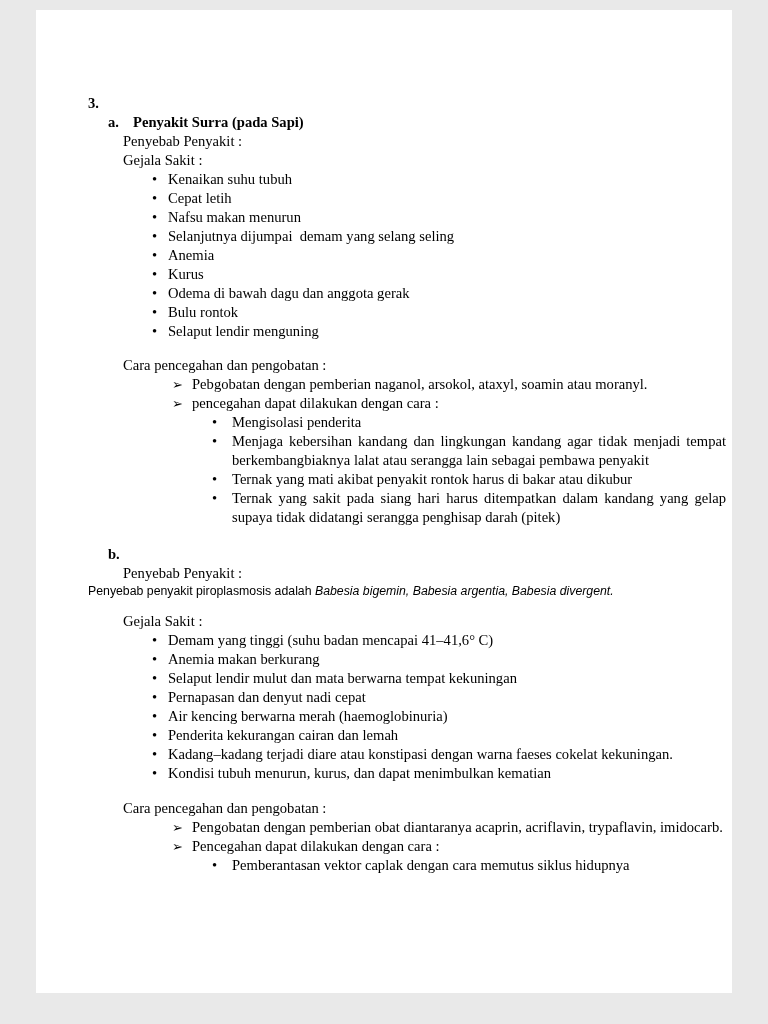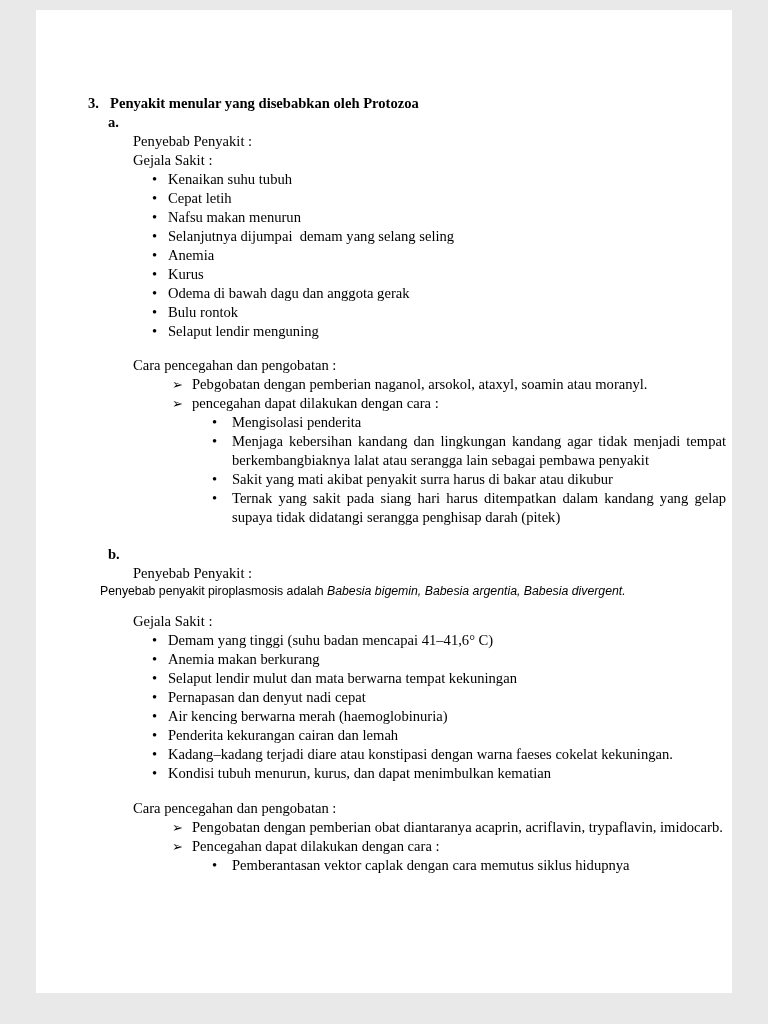--- a/index.html
+++ b/index.html
@@ -22,22 +22,22 @@
     padding:84px 6px 0 52px;
     font-size:14.6px;
     line-height:19px;
   }
   .blk{white-space:normal;}
   .gap{width:100%;}
   .h1{font-weight:bold;display:flex;}
   .h1 .num{flex:none;width:22px;}
   .h2{font-weight:bold;display:flex;margin-left:20px;}
   .h2 .num{flex:none;width:25px;}
-  .p{margin-left:45px;}
-  .p.m0{margin-left:12px;}
+  .p{margin-left:35px;}
+  .p.m0{margin-left:0;}
   .p.small{
     font-family:"Liberation Sans", sans-serif;
     font-size:12.3px;
     line-height:16px;
   }
   .li{display:flex;}
   .li .marker{flex:none;}
   .li .text{flex:1;min-width:0;}
   .ul-disc-1 .li{margin-left:64px;}
   .ul-disc-1 .marker{width:16px;}
@@ -50,24 +50,24 @@
   .run-b{font-weight:normal;}
   .run-i{font-style:italic;}
 </style>
 </head>
 <body style="background: rgb(233, 233, 233); color: rgb(0, 0, 0);">
 
 <div class="sheet" style="background: rgb(255, 255, 255);">
   <div class="content">
       <div class="blk h1">
         <span class="num">3.</span>
-        <span><span class="">Penyakit menular yang disebabkan oleh Protozoa</span></span>
       </div>
       <div class="blk h2">
         <span class="num">a.</span>
+        <span><span class="">Penyakit Surra (pada Sapi)</span></span>
       </div>
       <div class="blk p"><span class="">Penyebab Penyakit :</span></div>
       <div class="blk p"><span class="">Gejala Sakit :</span></div>
       <div class="blk ul-disc-1">
         <div class="li">
           <span class="marker">•</span>
           <div class="text"><span class="">Kenaikan suhu tubuh</span></div>
         </div>
         <div class="li">
           <span class="marker">•</span>
@@ -115,21 +115,21 @@
         <div class="li">
           <span class="marker">•</span>
           <div class="text"><span class="">Mengisolasi penderita</span></div>
         </div>
         <div class="li justify">
           <span class="marker">•</span>
           <div class="text"><span class="">Menjaga kebersihan kandang dan lingkungan kandang agar tidak menjadi tempat berkembangbiaknya lalat atau serangga lain sebagai pembawa penyakit</span></div>
         </div>
         <div class="li">
           <span class="marker">•</span>
-          <div class="text"><span class="">Sakit yang mati akibat penyakit surra harus di bakar atau dikubur</span></div>
+          <div class="text"><span class="">Ternak yang mati akibat penyakit rontok harus di bakar atau dikubur</span></div>
         </div>
         <div class="li justify">
           <span class="marker">•</span>
           <div class="text"><span class="">Ternak yang sakit pada siang hari harus ditempatkan dalam kandang yang gelap supaya tidak didatangi serangga penghisap darah </span><span class="run-b ">(pitek)</span></div>
         </div>
       </div>
       <div class="gap" style="height: 18px;"></div>
       <div class="blk h2">
         <span class="num">b.</span>
       </div>

